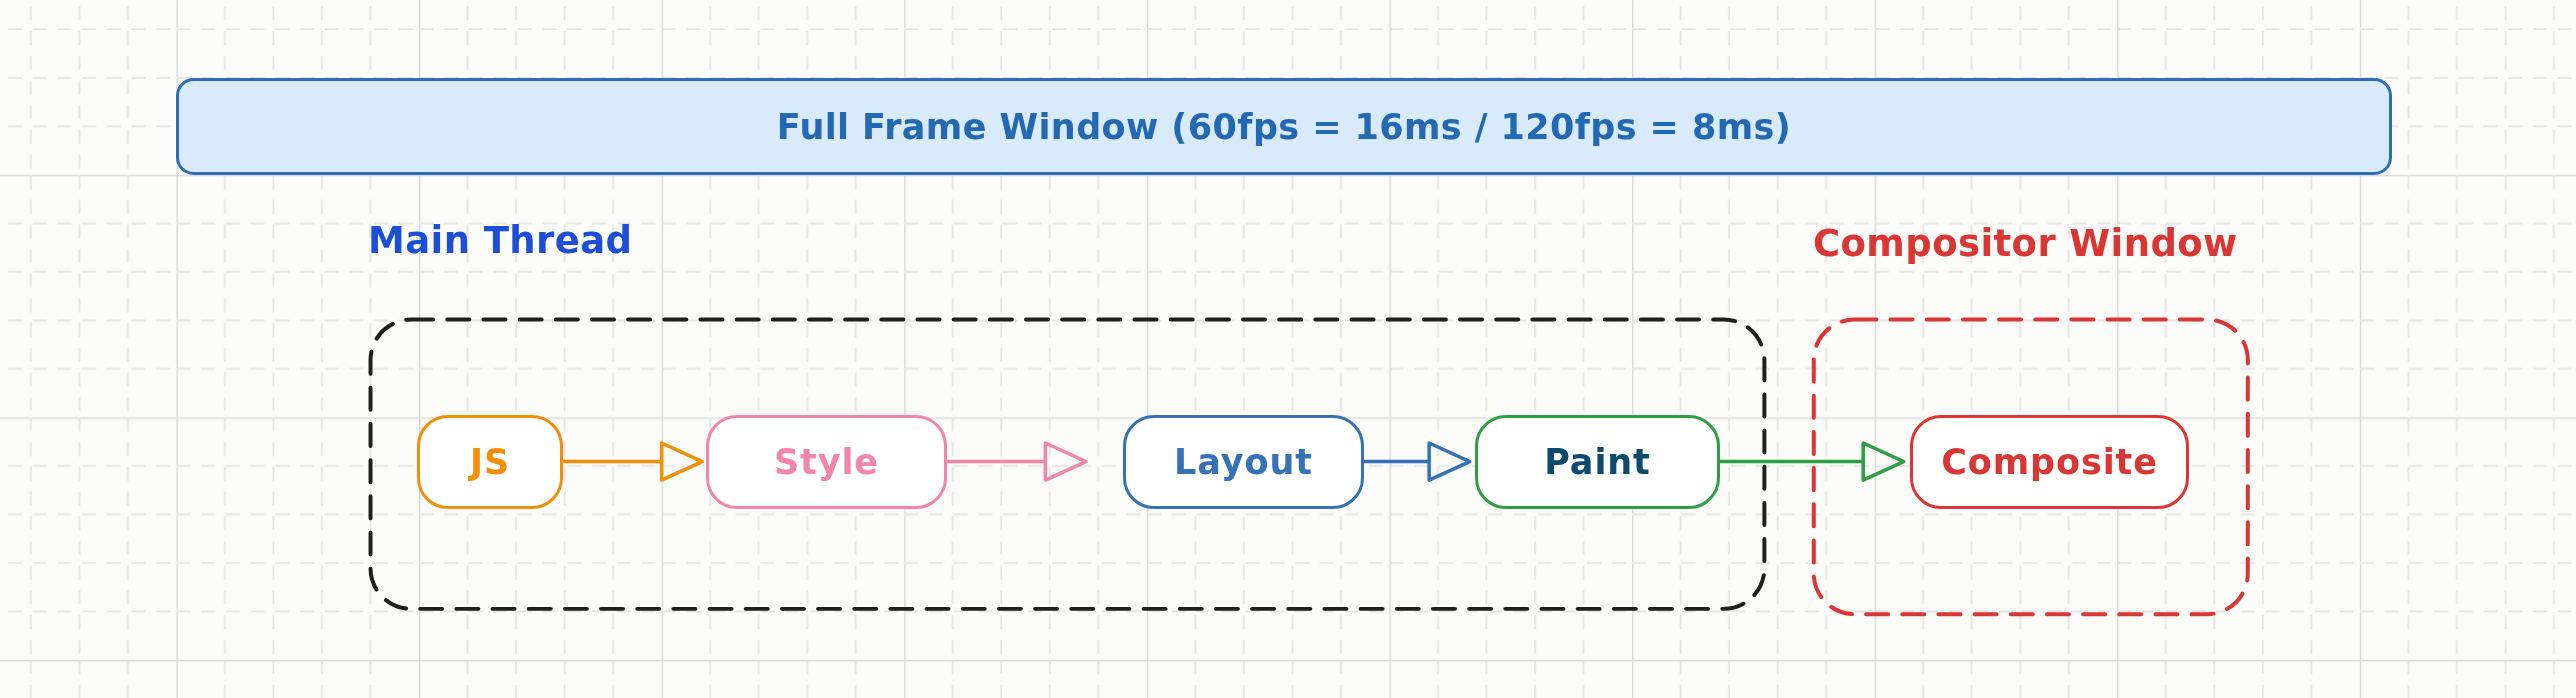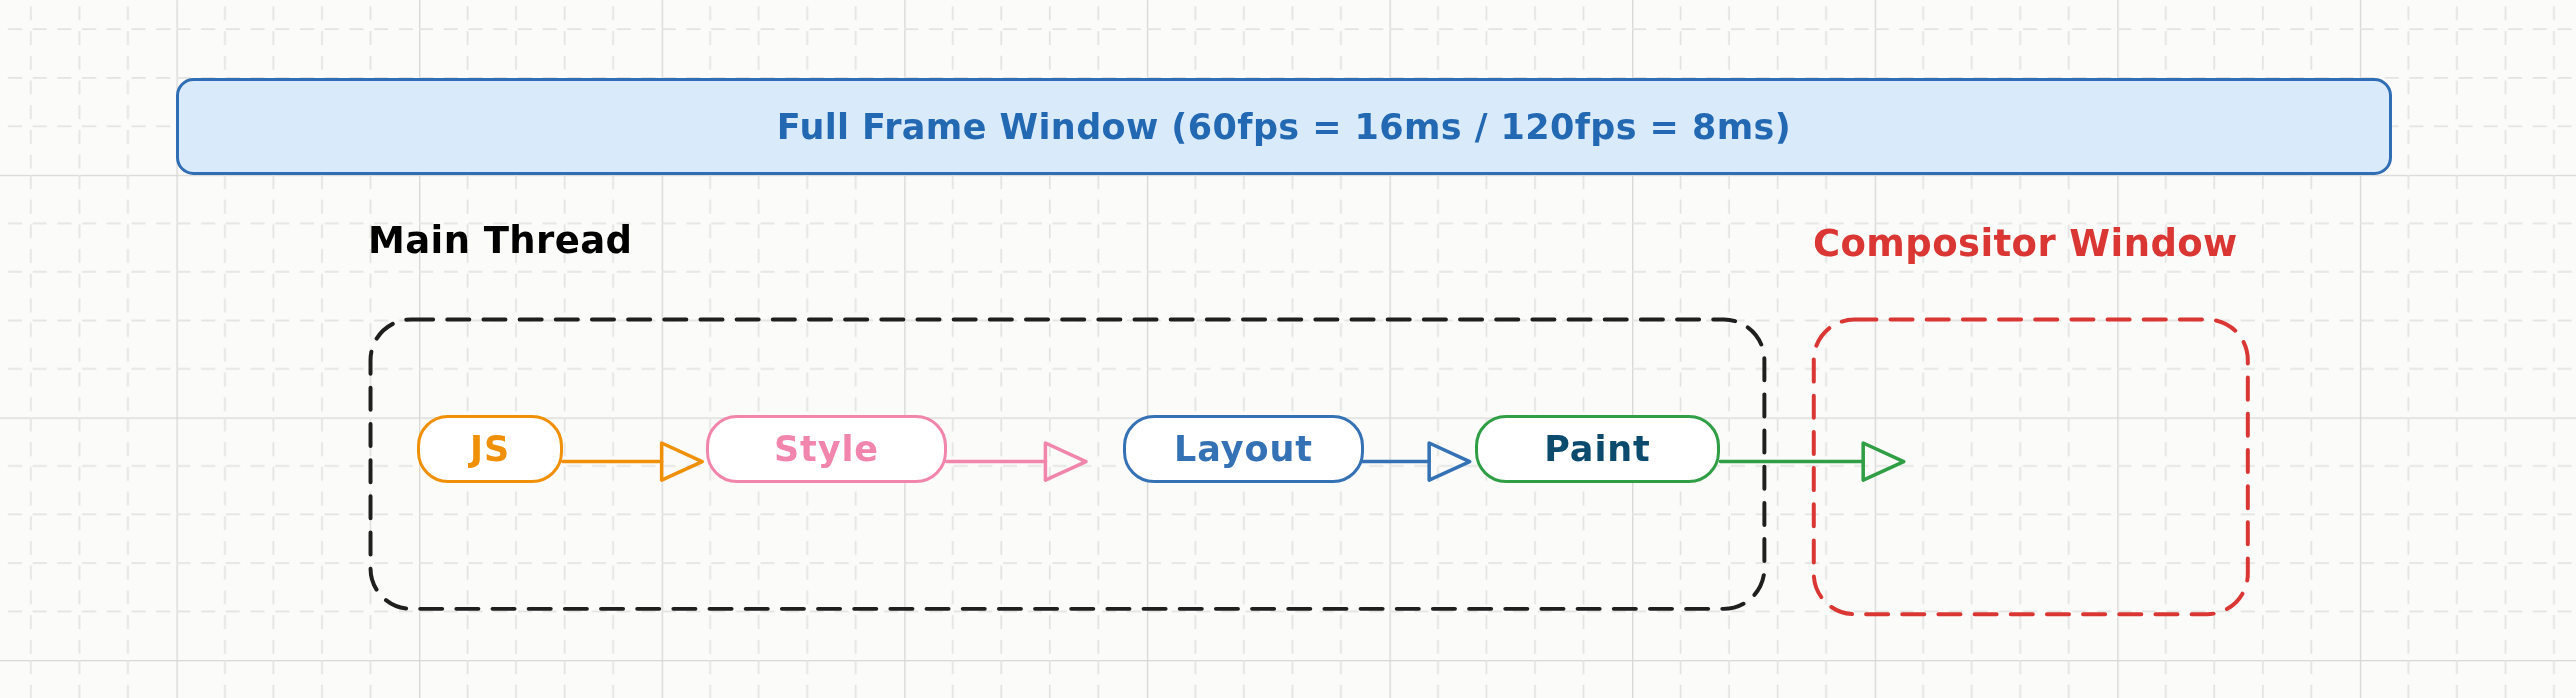--- a/index.html
+++ b/index.html
@@ -47,32 +47,32 @@
   .thread-label {
     position: absolute;
     font-size: 37px;
     font-weight: 600;
     letter-spacing: 0.4px;
     white-space: nowrap;
   }
   .thread-label.main {
     left: 368px;
     top: 219px;
-    color: #000000;
+    color: #1d4ed8;
   }
   .thread-label.compositor {
     left: 1813px;
     top: 222px;
     color: #da3633;
   }
   
   .node {
     position: absolute;
     top: 415px;
-    height: 68px;
+    height: 94px;
     box-sizing: border-box;
     background: #ffffff;
     border-width: 3.5px;
     border-style: solid;
     border-radius: 31px;
     display: flex;
     align-items: center;
     justify-content: center;
     font-size: 35px;
     font-weight: 600;
@@ -142,15 +142,18 @@
   </div>
   <div class="node node-style">
     <span>Style</span>
   </div>
   <div class="node node-layout">
     <span>Layout</span>
   </div>
   <div class="node node-paint">
     <span>Paint</span>
   </div>
+  <div class="node node-composite">
+    <span>Composite</span>
+  </div>
 
 </div>
 
 
 </body></html>

